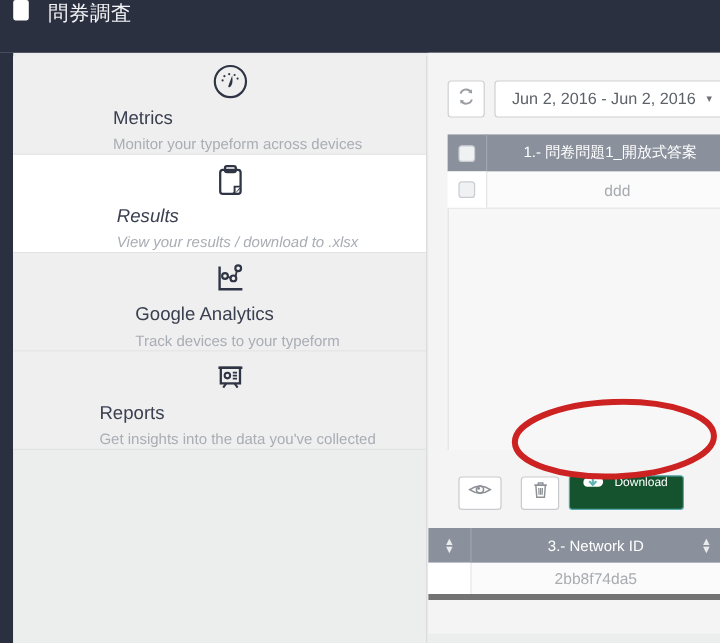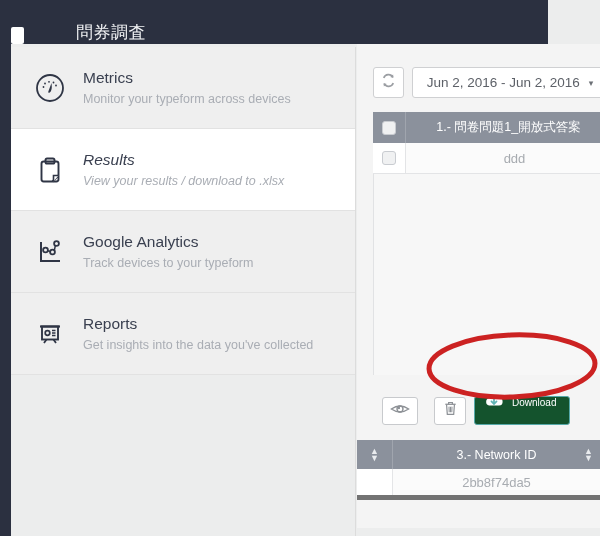--- a/index.html
+++ b/index.html
@@ -11,23 +11,23 @@
   }
   #app {
     position: relative;
     width: 600px; height: 536px;
     background: #eceded;
   }
 
   
   .topbar {
     position: absolute; left: 0; top: 0;
-    width: 548px; height: 44px;
+    width: 600px; height: 44px;
     background: #2b3040;
-    display: flex; align-items: flex-end; gap: 36px;
+    display: flex; align-items: flex-start;
   }
   .form-icon {
     width: 13px; height: 17px;
     background: #ffffff;
     border-radius: 2px;
     margin-left: 11px;
     flex: 0 0 auto;
   }
   .form-title {
     margin-left: 16px;
@@ -62,20 +62,21 @@
     background: #efefef;
     border-right: 1px solid #dcdcdc;
   }
   .side-item {
     position: relative;
     height: 82px;
     display: flex; align-items: center;
     padding-left: 18px;
     border-bottom: 1px solid #e2e2e2;
     background: #efefef;
+    flex-direction: column;
   }
   .side-item.active { background: #ffffff; font-style: italic; }
   .side-ico {
     width: 42px; height: 42px;
     flex: 0 0 42px;
     display: flex; align-items: center; justify-content: center;
     color: #2f3545;
   }
   .side-txt { margin-left: 12px; }
   .side-title {

